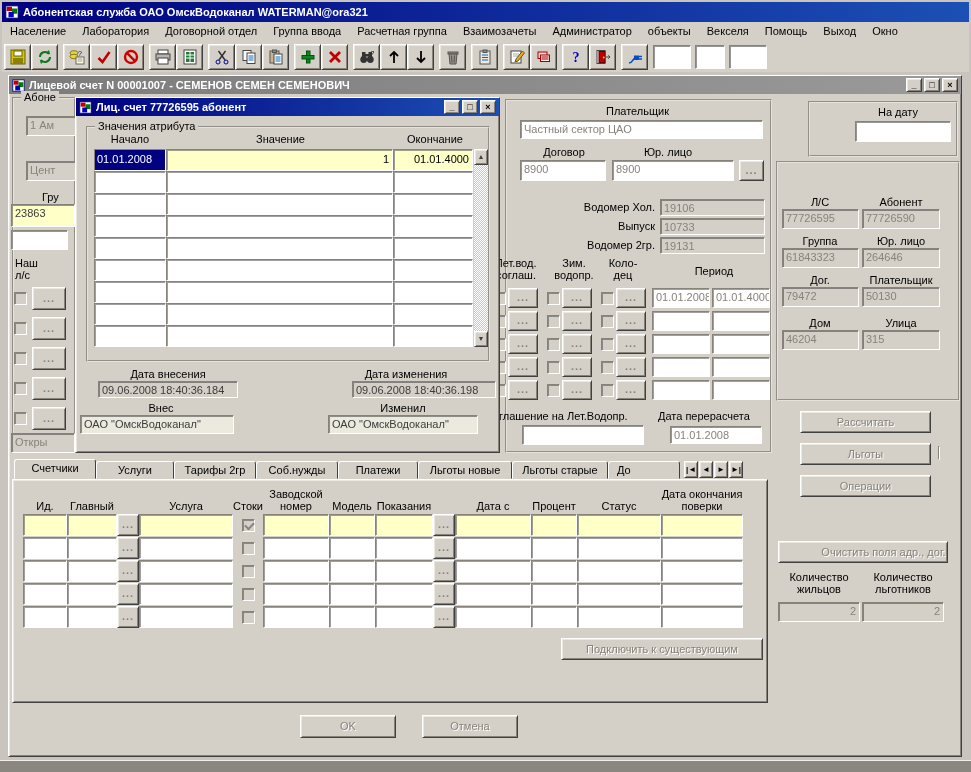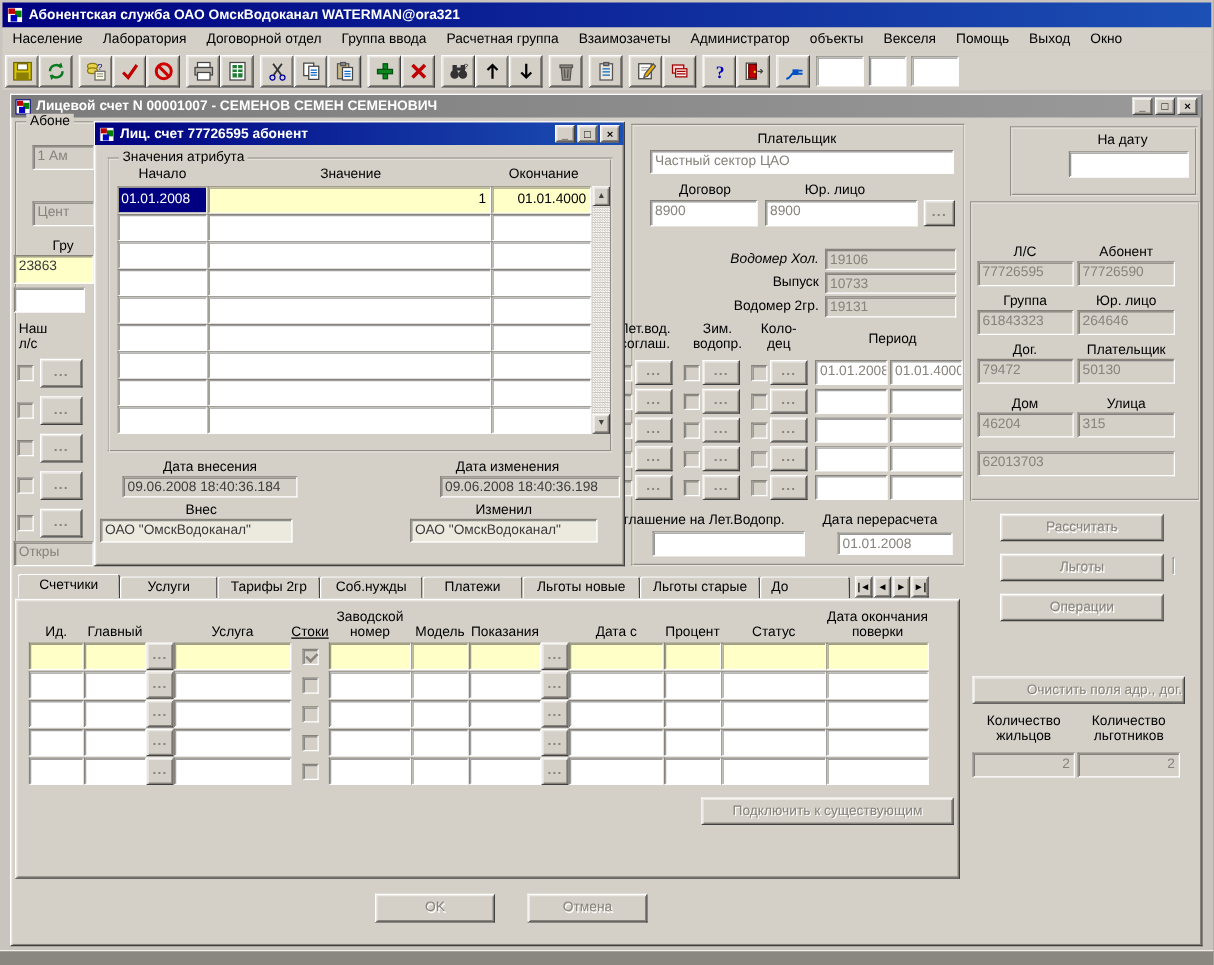--- a/index.html
+++ b/index.html
@@ -342,21 +342,21 @@
       
       <div class="abs etched" style="left:495px;top:4px;width:267px;height:354px;"></div>
       <div class="abs lbl" style="left:500px;top:10px;width:255px;text-align:center;">Плательщик</div>
       <div class="abs fld sunken gray" style="left:510px;top:25px;width:243px;height:19px;">Частный сектор ЦАО</div>
       <div class="abs lbl" style="left:514px;top:51px;width:80px;text-align:center;">Договор</div>
       <div class="abs lbl" style="left:608px;top:51px;width:100px;text-align:center;">Юр. лицо</div>
       <div class="abs fld sunken gray" style="left:510px;top:65px;width:86px;height:21px;">8900</div>
       <div class="abs fld sunken gray" style="left:602px;top:65px;width:122px;height:21px;">8900</div>
       <div class="abs raised dots" style="left:729px;top:65px;width:25px;height:21px;line-height:18px;">...</div>
 
-      <div class="abs lbl rt" style="left:540px;top:106px;width:105px;font-style:italic;">Водомер Хол.</div>
+      <div class="abs lbl rt" style="left:540px;top:106px;width:105px;">Водомер Хол.</div>
       <div class="abs fld sunken flat gray" style="left:650px;top:104px;width:105px;height:17px;">19106</div>
       <div class="abs lbl rt" style="left:540px;top:125px;width:105px;">Выпуск</div>
       <div class="abs fld sunken flat gray" style="left:650px;top:123px;width:105px;height:17px;">10733</div>
       <div class="abs lbl rt" style="left:540px;top:144px;width:105px;">Водомер 2гр.</div>
       <div class="abs fld sunken flat gray" style="left:650px;top:142px;width:105px;height:17px;">19131</div>
 
       <div class="abs pre ctr" style="left:480px;top:162px;width:52px;">Лет.вод.
 соглаш.</div>
       <div class="abs pre ctr" style="left:538px;top:162px;width:52px;">Зим.
 водопр.</div>
@@ -437,21 +437,20 @@
       <div class="abs fld sunken flat gray" style="left:772px;top:153px;width:77px;">61843323</div>
       <div class="abs fld sunken flat gray" style="left:852px;top:153px;width:78px;">264646</div>
       <div class="abs lbl ctr" style="left:772px;top:179px;width:76px;">Дог.</div>
       <div class="abs lbl ctr" style="left:852px;top:179px;width:78px;">Плательщик</div>
       <div class="abs fld sunken flat gray" style="left:772px;top:192px;width:77px;">79472</div>
       <div class="abs fld sunken flat gray" style="left:852px;top:192px;width:78px;">50130</div>
       <div class="abs lbl ctr" style="left:772px;top:222px;width:76px;">Дом</div>
       <div class="abs lbl ctr" style="left:852px;top:222px;width:78px;">Улица</div>
       <div class="abs fld sunken flat gray" style="left:772px;top:235px;width:77px;">46204</div>
       <div class="abs fld sunken flat gray" style="left:852px;top:235px;width:78px;">315</div>
-      <div class="abs fld sunken flat gray" style="left:772px;top:266px;width:158px;">62013703</div>
 
       <div class="abs raised btn" style="left:790px;top:316px;width:131px;height:22px;line-height:20px;">Рассчитать</div>
       <div class="abs raised btn" style="left:790px;top:348px;width:131px;height:22px;line-height:20px;">Льготы</div>
       <span class="abs cb" style="left:928px;top:352px;"></span>
       <div class="abs raised btn" style="left:790px;top:380px;width:131px;height:22px;line-height:20px;">Операции</div>
       <div class="abs raised btn" style="left:768px;top:446px;width:170px;height:22px;line-height:20px;padding-left:41px;">Очистить поля адр., дог.</div>
 
       <div class="abs pre ctr" style="left:768px;top:476px;width:82px;">Количество
 жильцов</div>
       <div class="abs pre ctr" style="left:852px;top:476px;width:82px;">Количество
@@ -478,21 +477,21 @@
       </div>
 
       
       <div class="abs raised" style="left:2px;top:384px;width:756px;height:224px;background:#d4d0c8;">
 
         <div class="abs row" style="left:10px;top:2px;height:30px;align-items:flex-end;">
           <span class="pre ctr" style="width:44px;">Ид.</span>
           <span class="pre ctr" style="width:50px;">Главный</span>
           <span style="width:22px;"></span>
           <span class="pre ctr" style="width:94px;">Услуга</span>
-          <span class="pre ctr" style="width:30px;text-decoration:underline;">Стоки</span>
+          <span class="pre ctr" style="width:30px;">Стоки</span>
           <span class="pre ctr" style="width:66px;">Заводской
 номер</span>
           <span class="pre ctr" style="width:46px;">Модель</span>
           <span class="pre ctr" style="width:58px;">Показания</span>
           <span style="width:22px;"></span>
           <span class="pre ctr" style="width:76px;text-align:center;">Дата с</span>
           <span class="pre ctr" style="width:46px;">Процент</span>
           <span class="pre ctr" style="width:84px;">Статус</span>
           <span class="pre ctr" style="width:82px;">Дата окончания
 поверки</span>

